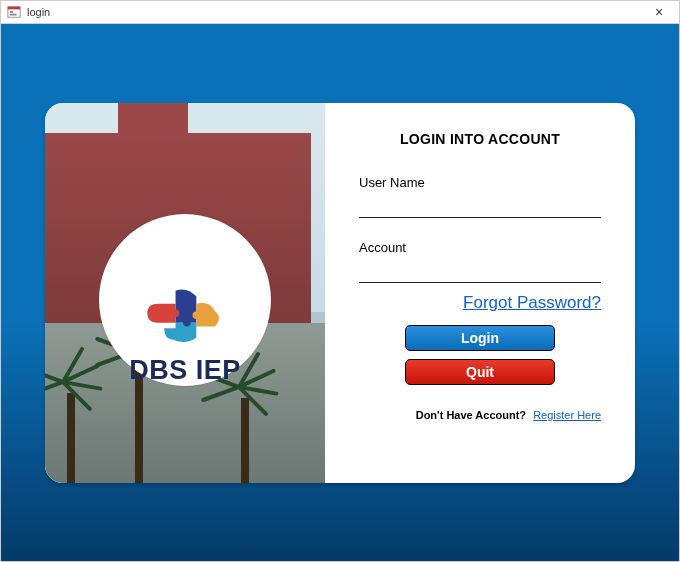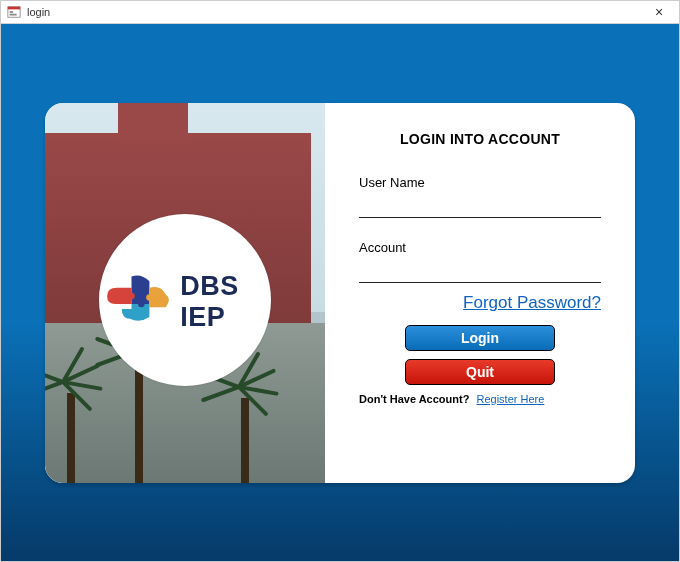--- a/index.html
+++ b/index.html
@@ -28,38 +28,38 @@
     .bldg-top { position: absolute; left: 26%; top: 0; width: 25%; height: 10%; background: #9a4848; }
     .ground { position: absolute; bottom: 0; left: 0; right: 0; height: 42%; background: linear-gradient(to bottom, #8f9a94 0%, #6b7873 100%); }
     .palm { position: absolute; width: 8px; background: #3a2a18; bottom: 0; }
     .palm.p1 { left: 8%;  height: 90px; }
     .palm.p2 { left: 32%; height: 120px; }
     .palm.p3 { left: 70%; height: 85px; }
     .fronds { position: absolute; width: 80px; height: 50px; }
     .fronds span { position: absolute; width: 40px; height: 4px; background: #274a2a; border-radius: 4px; left: 50%; top: 50%; transform-origin: left center; }
     .logo-circle { position: absolute; left: 50%; top: 52%; transform: translate(-50%,-50%);
                    width: 172px; height: 172px; background: #fff; border-radius: 50%;
-                   display: flex; flex-direction: row; align-items: center; justify-content: space-between;
+                   display: flex; flex-direction: column; align-items: center; justify-content: flex-end;
                    box-shadow: 0 0 2px rgba(0,0,0,0.2); }
     .logo-text { font-size: 27px; font-weight: 800; color: #1c2a58; letter-spacing: 0.5px; margin-top: 4px; }
 
     
     .card-right { flex: 1; padding: 28px 34px 18px 34px; display: flex; flex-direction: column; }
     .form-title { font-size: 14px; font-weight: 700; text-align: center; margin-bottom: 28px; letter-spacing: 0.3px; }
     .field-label { font-size: 13px; font-weight: 400; margin-bottom: 6px; }
     .field-input { width: 100%; border: none; border-bottom: 1px solid #222; outline: none;
                    font-size: 13px; padding: 2px 0 4px 0; margin-bottom: 22px; background: transparent; }
     .forgot-row { text-align: right; margin-top: -12px; margin-bottom: 12px; }
     .forgot-link { font-size: 17px; color: #1064c4; text-decoration: underline; cursor: pointer; }
     .btn { width: 150px; height: 26px; margin: 0 auto 8px auto; border: 1px solid #000;
            border-radius: 5px; color: #fff; font-weight: 700; font-size: 14px; cursor: pointer;
            display: flex; align-items: center; justify-content: center; }
     .btn-login { background: linear-gradient(to bottom, #2a8fdc, #0a6cb8); }
     .btn-quit  { background: linear-gradient(to bottom, #e73a2a, #c8140a); }
-    .reg-row { text-align: left; font-size: 11px; }
+    .reg-row { text-align: right; margin-top: 16px; font-size: 11px; }
     .reg-lbl { font-weight: 700; }
     .reg-link { color: #1064c4; text-decoration: underline; cursor: pointer; margin-left: 4px; }
   </style>
 </head>
 <body>
 
 <div class="titlebar">
   <span class="app-icon">
     <svg viewBox="0 0 16 16">
       <rect x="1" y="2" width="14" height="12" fill="none" stroke="#888" stroke-width="1"></rect>

